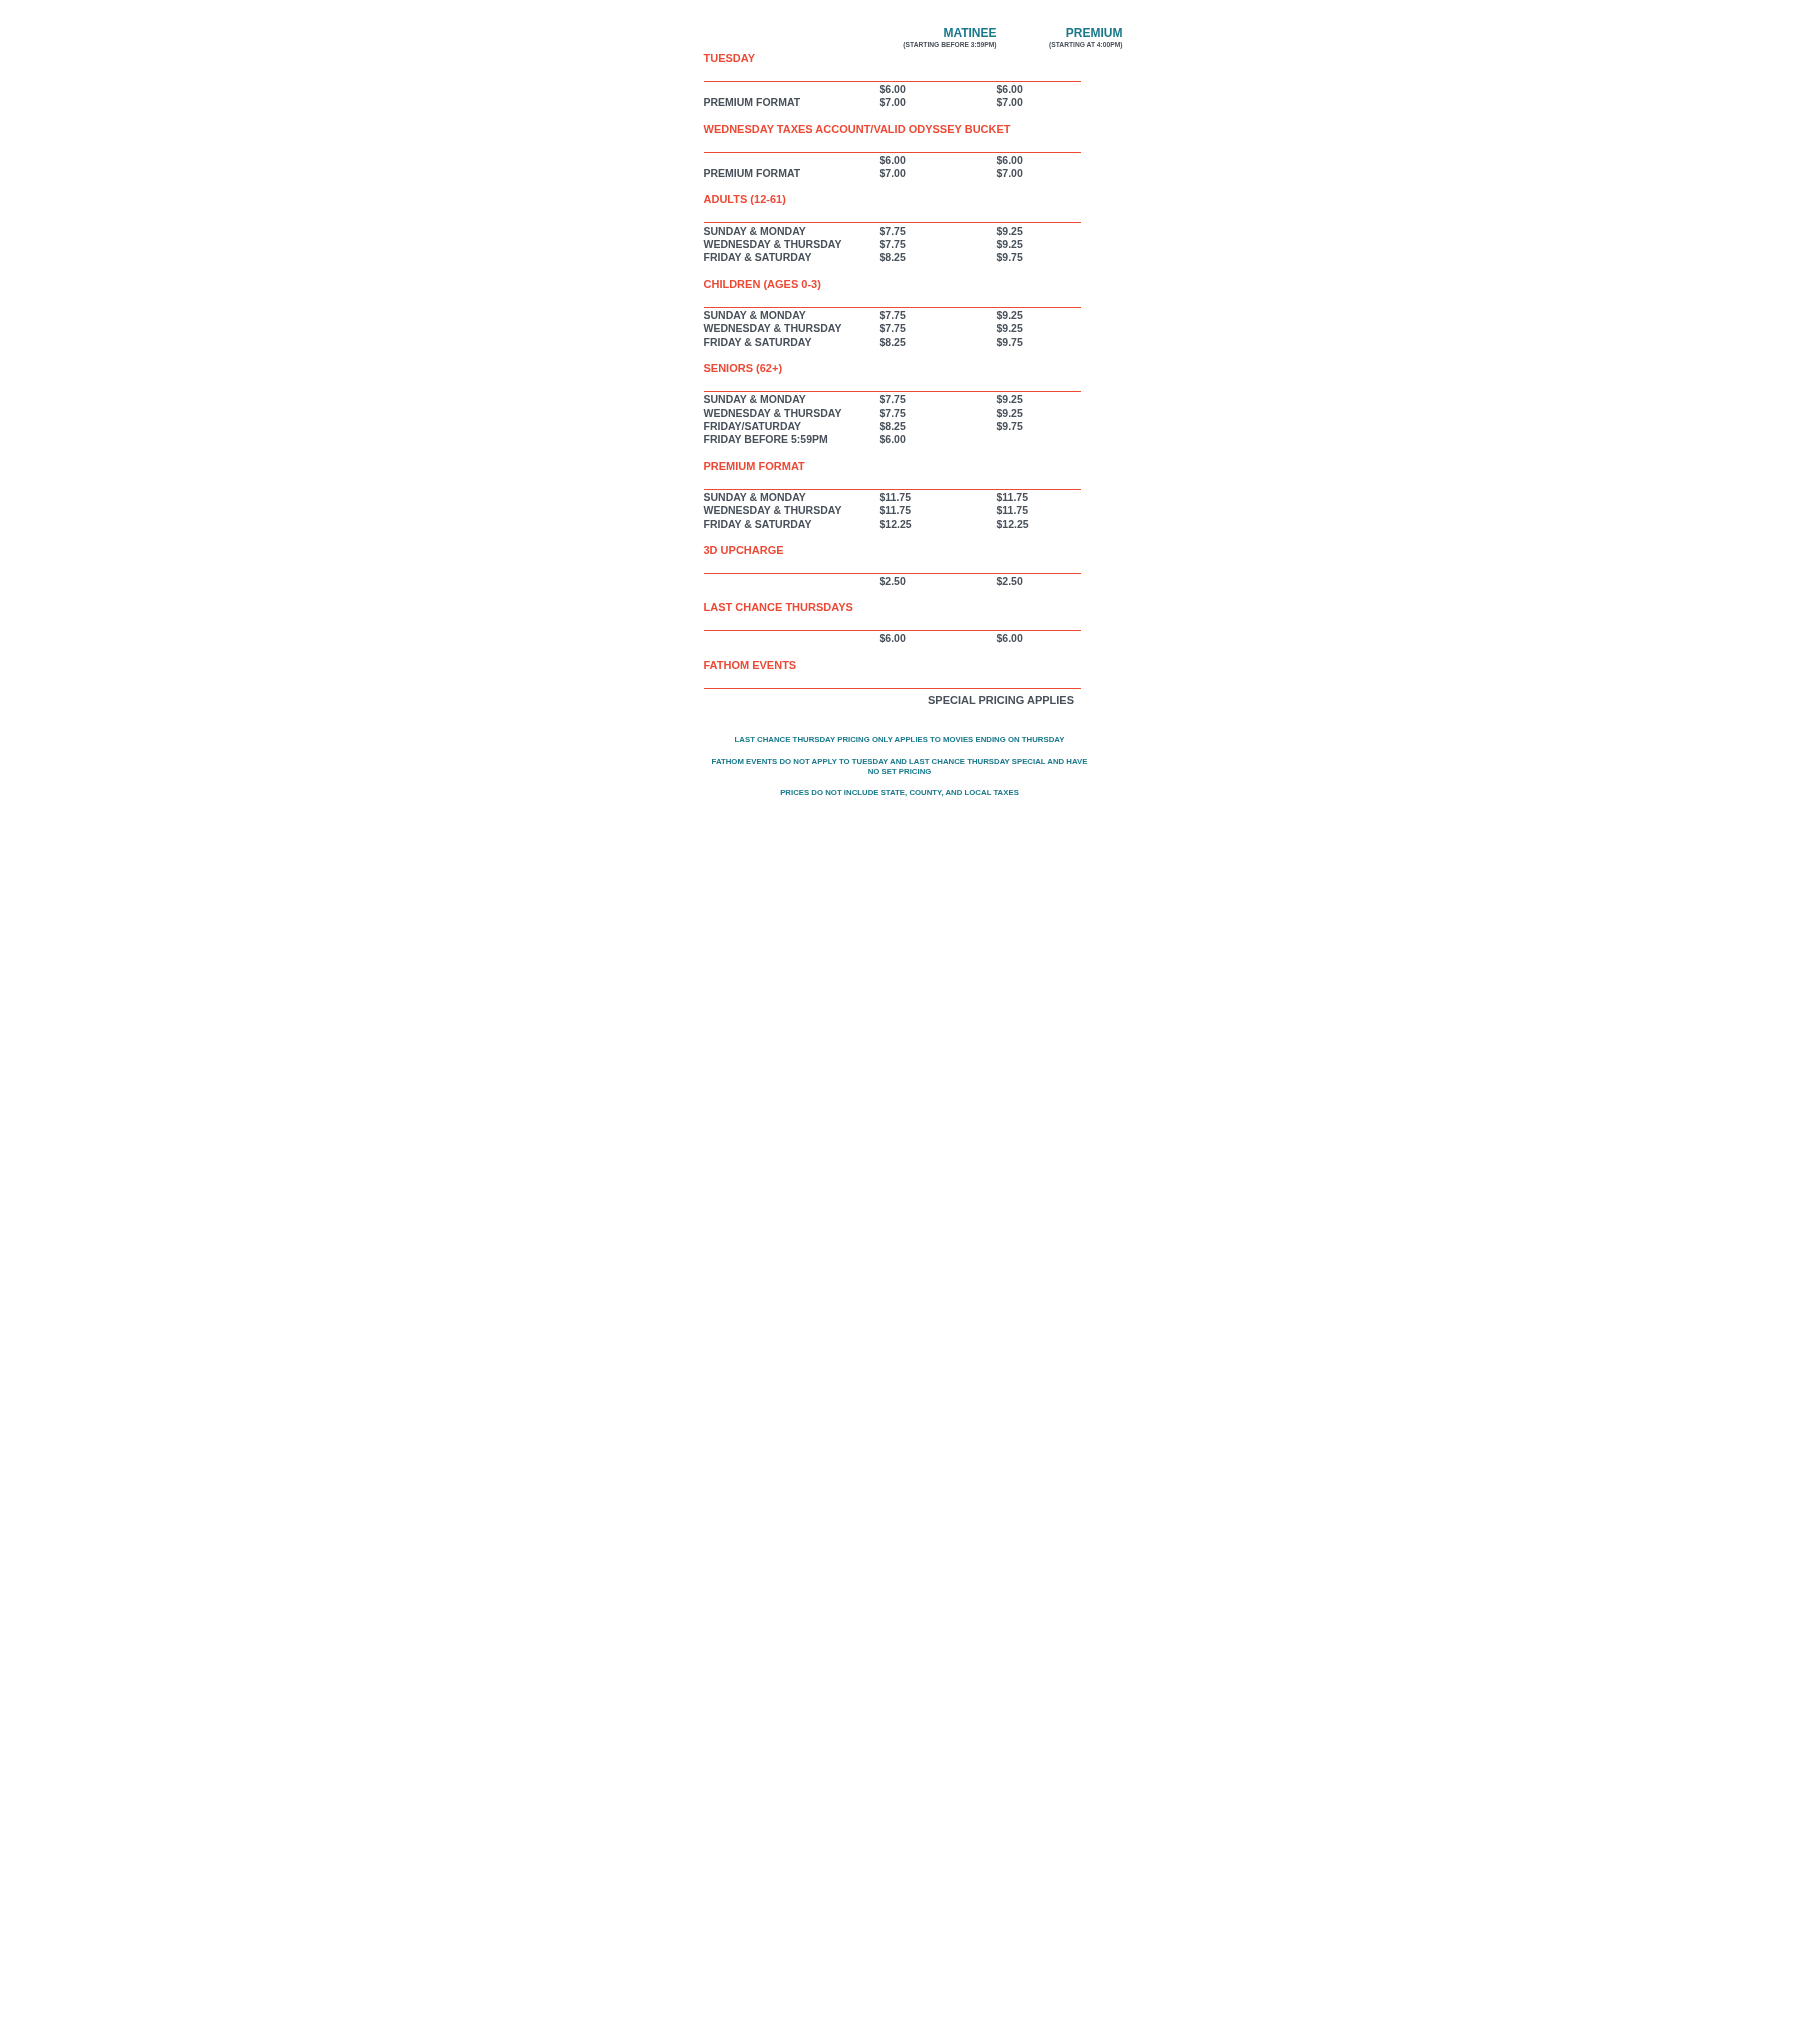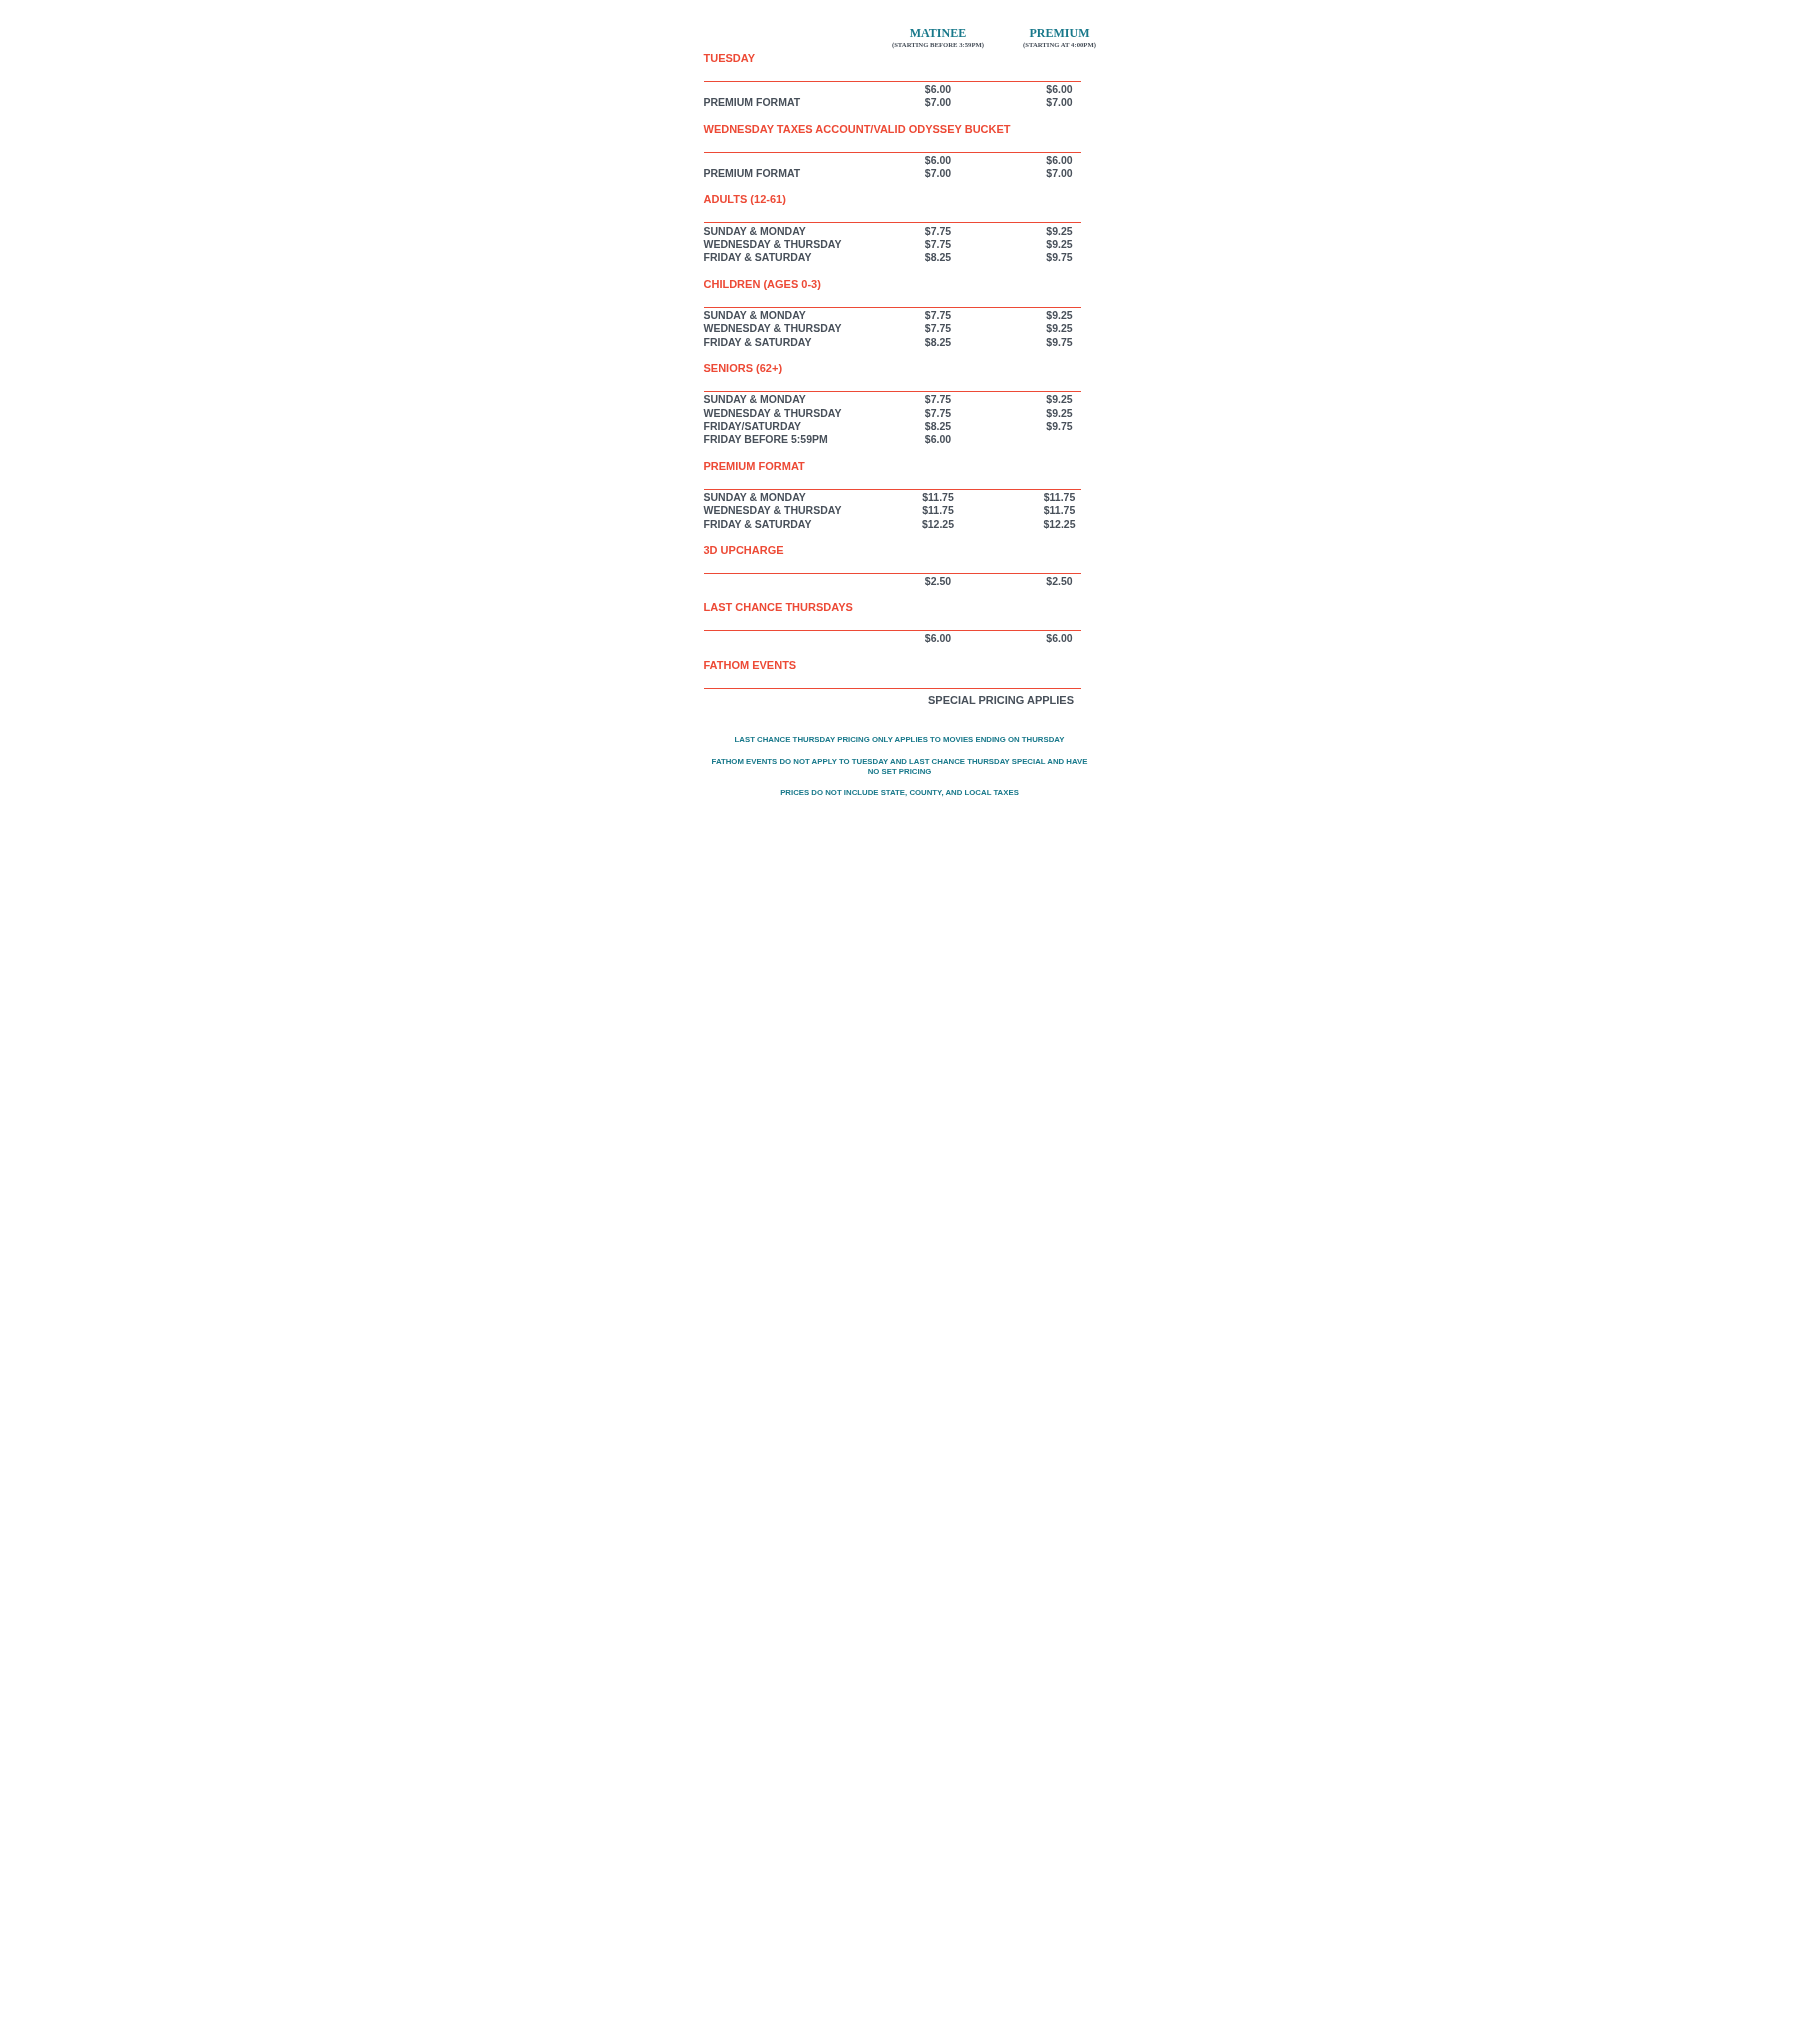--- a/index.html
+++ b/index.html
@@ -32,21 +32,21 @@
   .table{
     margin-left:104px;
     width:419px;
   }
   .grid{
     display:grid;
     grid-template-columns:176px 117px 126px;
     align-items:baseline;
   }
   .col-headers{margin-top:12.6px;}
-  .col-head{text-align:center;font-family:Liberation Serif, serif;}
+  .col-head{text-align:right;}
   .col-title{
     color:var(--teal);
     font-size:12px;
     line-height:1.0;
     white-space:nowrap;
   }
   .col-sub{
     color:var(--slate);
     font-size:6.7px;
     line-height:1.2;
@@ -68,21 +68,20 @@
   }
   .price-row{margin-top:2.1px;}
   .row-label{
     font-size:10.5px;
     line-height:1.08;
     white-space:nowrap;
   }
   .price{
     font-size:10.5px;
     line-height:1.08;
-    text-align:center;
     white-space:nowrap;
   }
   .special-row{
     margin-top:3.4px;
     grid-column:2/4;
     text-align:center;
     font-size:11px;
     line-height:1.1;
     white-space:nowrap;
   }

